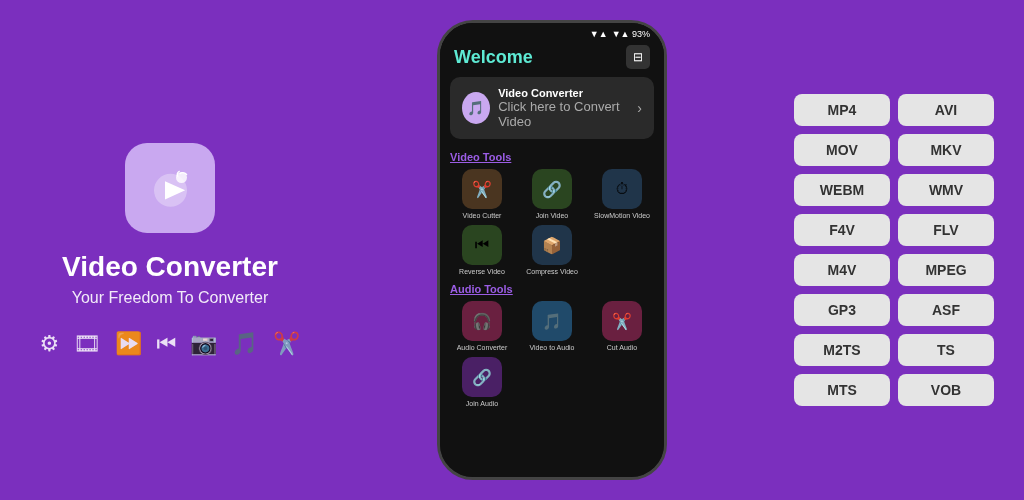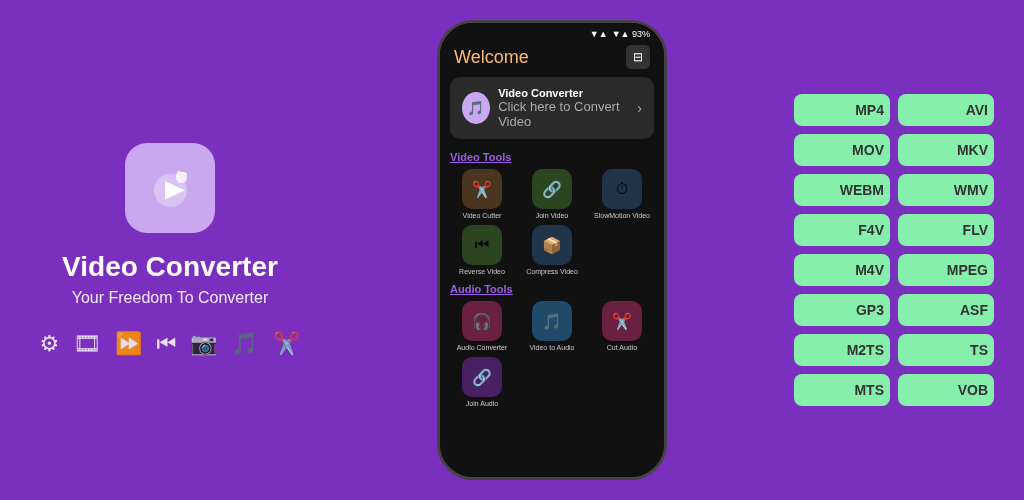--- a/index.html
+++ b/index.html
@@ -90,22 +90,22 @@
     }
     .phone-header {
       display: flex;
       justify-content: space-between;
       align-items: center;
       padding: 4px 14px 8px;
       background: #111;
     }
     .phone-header-title {
       font-size: 18px;
-      font-weight: 400;
-      color: #fdba74;
+      font-weight: 700;
+      color: #5eead4;
     }
     .phone-header-icon {
       width: 24px;
       height: 24px;
       background: #333;
       border-radius: 5px;
       display: flex;
       align-items: center;
       justify-content: center;
       color: #fff;
@@ -183,24 +183,24 @@
     }
 
     
     .formats-grid {
       display: grid;
       grid-template-columns: repeat(2, 1fr);
       gap: 8px;
       width: 200px;
     }
     .format-btn {
-      background: #86efac;
+      background: #e5e5e5;
       border-radius: 8px;
       padding: 8px 6px;
-      text-align: right;
+      text-align: center;
       font-size: 14px;
       font-weight: 600;
       color: #333;
       cursor: pointer;
     }
   </style>
 </head>
 <body>
 
 <div class="left-section">

